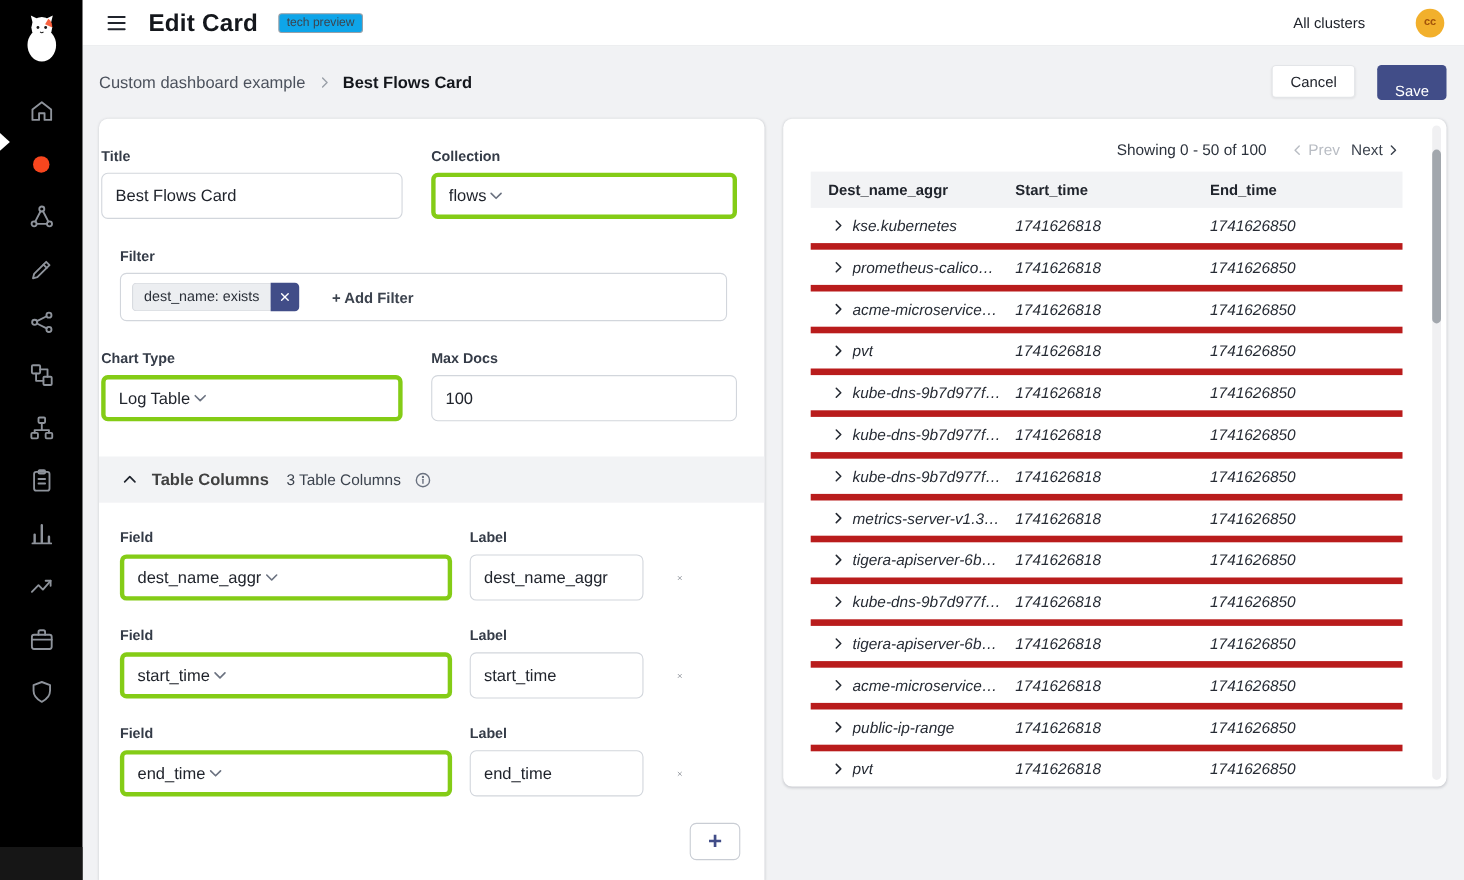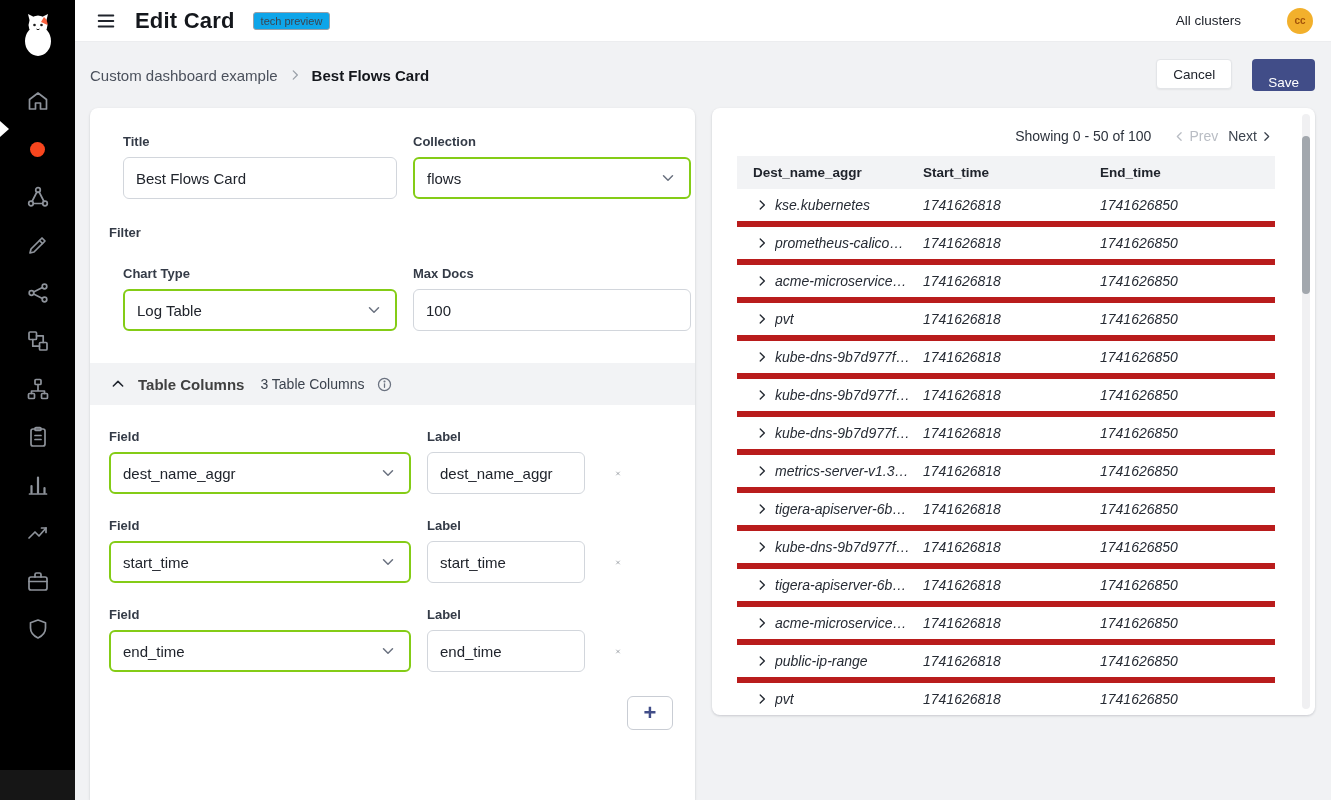--- a/index.html
+++ b/index.html
@@ -47,23 +47,23 @@
     font-size:13.5px;color:#fff;cursor:pointer;}
   
   .card{position:absolute;background:#fff;border-radius:8px;
     box-shadow:0 1px 3px rgba(16,24,40,.12),0 1px 2px rgba(16,24,40,.06);}
   .form-card{left:90px;top:108px;width:605px;height:692px;border-bottom-left-radius:0;border-bottom-right-radius:0;overflow:hidden;}
   .preview-card{left:712px;top:108px;width:603px;height:607px;overflow:hidden;}
   
   .lbl{display:block;font-size:13px;font-weight:700;color:#343b47;margin-bottom:8px;}
   .input{height:42px;border:1px solid #d2d6dc;border-radius:6px;background:#fff;font-size:15px;
     color:#20242c;padding:0 12px;width:100%;font-family:inherit;}
-  .select{height:42px;border:2px solid #84cc16;border-radius:6px;background:#fff;font-size:15px;color:#20242c;
-    padding:0 12px;width:100%;display:flex;align-items:center;justify-content:space-between;cursor:pointer;}
-  .grid2{display:grid;grid-template-columns:274px 278px;column-gap:16px;padding:0 33px;}
+  .select{height:42px;border:4px solid #84cc16;border-radius:6px;background:#fff;font-size:15px;color:#20242c;
+    padding:0 12px;width:100%;display:flex;align-items:center;cursor:pointer;}
+  .grid2{display:grid;grid-template-columns:274px 278px;column-gap:26px;padding:0 2px;}
   .row1{margin-top:26px;}
   .row3{margin-top:26px;}
   .filter-section{margin:26px 19px 0;}
   .filter-box{width:552px;height:44px;border:1px solid #d2d6dc;border-radius:6px;
     display:flex;align-items:center;padding:0 10px;gap:30px;}
   .chip{display:flex;align-items:center;height:26px;}
   .chip-text{background:#eceef1;border:1px solid #d8dbe0;border-right:none;border-radius:4px 0 0 4px;
     padding:0 10px;font-size:13px;line-height:24px;color:#2a2f38;}
   .chip-x{width:26px;height:26px;background:var(--accent);border:none;border-radius:0 4px 4px 0;
     display:flex;align-items:center;justify-content:center;cursor:pointer;}
@@ -235,20 +235,31 @@
         <span>flows</span>
         <svg width="18" height="18" viewBox="0 0 24 24">
             <polyline points="6 9 12 15 18 9" fill="none" stroke="#6b7280" stroke-width="2" stroke-linecap="round" stroke-linejoin="round"></polyline>
           </svg>
       </div>
     </div>
   </div>
 
   <div class="filter-section">
     <label class="lbl">Filter</label>
+    <div class="filter-box">
+      <div class="chip">
+        <span class="chip-text">dest_name: exists</span>
+        <button class="chip-x">
+          <svg width="12" height="12" viewBox="0 0 24 24">
+              <path d="M6 6l12 12M18 6L6 18" stroke="#fff" stroke-width="2.6" stroke-linecap="round"></path>
+            </svg>
+        </button>
+      </div>
+      <button class="add-filter">+ Add Filter</button>
+    </div>
   </div>
 
   <div class="grid2 row3">
     <div>
       <label class="lbl">Chart Type</label>
       <div class="select">
         <span>Log Table</span>
         <svg width="18" height="18" viewBox="0 0 24 24">
             <polyline points="6 9 12 15 18 9" fill="none" stroke="#6b7280" stroke-width="2" stroke-linecap="round" stroke-linejoin="round"></polyline>
           </svg>

